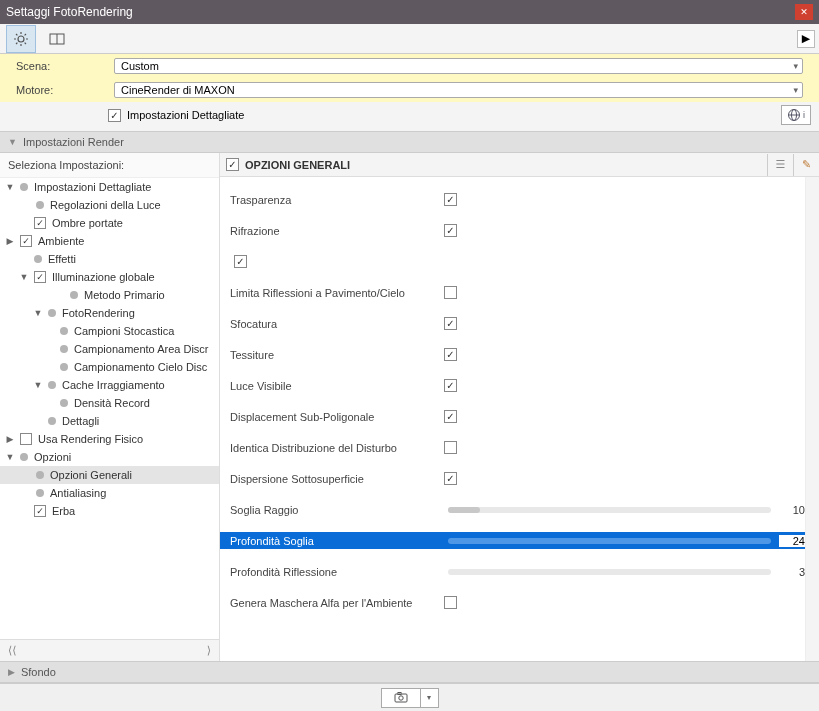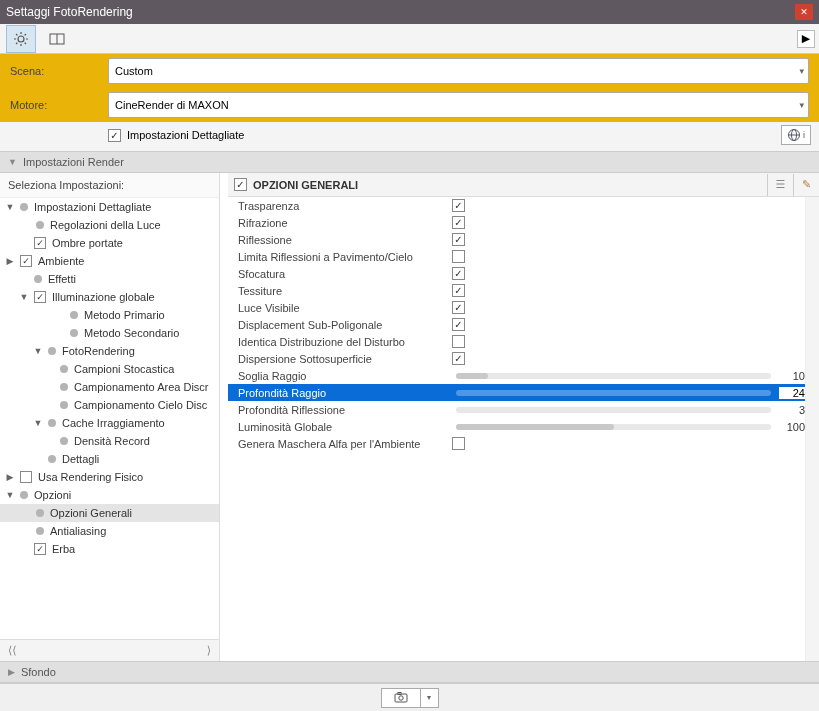--- a/index.html
+++ b/index.html
@@ -8,54 +8,54 @@
 .titlebar { background: #605860; color: #fff; height: 24px; display: flex; align-items: center; padding: 0 6px; }
 .titlebar-title { flex: 1; font-size: 12px; }
 .close-btn { width: 18px; height: 16px; background: #d04030; color: #fff; display: flex; align-items: center; justify-content: center; font-size: 9px; cursor: pointer; }
 
 .toolbar { background: #f4f4f4; border-bottom: 1px solid #ccc; height: 30px; display: flex; align-items: center; }
 .tool-btn { width: 30px; height: 28px; display: flex; align-items: center; justify-content: center; border: 1px solid transparent; margin-left: 6px; }
 .tool-btn.active { background: #d8e6f2; border-color: #a0c0e0; }
 .tool-spacer { flex: 1; }
 .tool-right { width: 18px; height: 18px; display:flex;align-items:center;justify-content:center;margin-right:4px;border:1px solid #bbb;background:#fff; }
 
-.row { display: flex; align-items: center; padding: 4px 10px; gap: 8px; background:#eab308; }
+.row { display: flex; align-items: center; padding: 4px 16px; gap: 8px; background:#fef9c3; }
 .row-label { width: 90px; color: #444; }
-.select { flex: 1; height: 26px; border: 1px solid #aaa; background: #fff; border-radius: 2px; display: flex; align-items: center; padding: 0 6px; position: relative; }
+.select { flex: 1; height: 16px; border: 1px solid #aaa; background: #fff; border-radius: 2px; display: flex; align-items: center; padding: 0 6px; position: relative; }
 .select-arrow { position: absolute; right: 4px; font-size: 9px; color:#666; }
 
 .check-row { display: flex; align-items: center; gap: 6px; padding: 3px 8px 6px 108px; background:#f4f4f4; }
 .chk { width: 13px; height: 13px; border: 1px solid #888; background: #fff; display: flex; align-items: center; justify-content: center; font-size: 10px; color:#333; }
 .globe-btn { margin-left: auto; width: 30px; height: 20px; border: 1px solid #aaa; background: #fff; display:flex;align-items:center;justify-content:center; }
 
 .section-hdr { background: #e0e0e0; border-top: 1px solid #ccc; border-bottom: 1px solid #ccc; padding: 4px 8px; color: #555; font-size: 11px; display:flex;align-items:center;gap:6px; }
 .section-hdr .arrow { font-size: 9px; color:#888; }
 
-.main { flex: 1; display: flex; background: #fff; overflow: hidden; gap: 8px; }
+.main { flex: 1; display: flex; background: #fff; overflow: hidden; }
 .sidebar { width: 220px; border-right: 1px solid #ddd; display: flex; flex-direction: column; background:#fafafa; }
 .sidebar-top { padding: 6px 8px; color: #444; border-bottom: 1px solid #eee; }
 .tree { flex: 1; overflow: hidden; background:#fff; }
 .tree-item { display: flex; align-items: center; height: 18px; padding: 0 4px; white-space: nowrap; color:#333; }
 .tree-item.selected { background: #e4e4e4; }
 .tw { display:inline-block; width:12px; text-align:center; font-size:9px; color:#666; cursor:pointer;}
 .bullet { display:inline-block; width:8px; height:8px; background:#b4b4b4; border-radius:50%; margin:0 4px; }
 .tree-chk { width:12px;height:12px;border:1px solid #888;background:#fff;display:inline-flex;align-items:center;justify-content:center;font-size:9px;margin:0 4px;color:#333; }
 .tree-lbl { margin-left: 2px; }
 .indent0{padding-left:4px}.indent1{padding-left:18px}.indent2{padding-left:32px}.indent3{padding-left:66px}.indent4{padding-left:56px}
 
 .sidebar-bot { border-top: 1px solid #ddd; height: 22px; display:flex; align-items:center; justify-content:space-between; padding:0 8px; color:#888; background:#f4f4f4; }
 
 .content { flex: 1; display: flex; flex-direction: column; }
 .content-hdr { display: flex; align-items: center; border-bottom: 1px solid #ddd; height: 24px; background:#f4f4f4; }
 .content-hdr-chk { margin: 0 6px; }
 .content-hdr-title { font-weight: bold; color: #333; flex:1; }
 .content-hdr-btn { width: 26px; height: 22px; border-left: 1px solid #ccc; display:flex;align-items:center;justify-content:center;color:#888; }
 
 .props { flex: 1; overflow: auto; position: relative; }
-.prow { display: flex; align-items: center; height: 17px; padding-left: 10px; }
+.prow { display: flex; align-items: center; height: 17px; padding-left: 10px; margin-top: 14px; }
 .prow.selected { background: #0a6cd6; color: #fff; }
 .prow-label { width: 210px; color: #444; font-size: 11px; }
 .prow.selected .prow-label { color: #fff; }
 .prow-chk { width: 13px; height: 13px; border: 1px solid #888; background: #fff; display: flex; align-items: center; justify-content: center; font-size: 10px; color:#333; margin-left:4px; }
 .slider-track { flex:1; height: 6px; background: #e8e8e8; margin: 0 8px; position: relative; border-radius:3px; }
 .slider-fill { height: 100%; background: #c8c8c8; border-radius:3px; }
 .prow.selected .slider-track{background:#4d97e6;} .prow.selected .slider-fill{background:#fff;}
 .prow-val { width: 40px; text-align: right; padding-right: 14px; color:#333; }
 .prow.selected .prow-val { color:#fff; background:#fff; color:#000; }
 .scroll-ind { position:absolute; right:0; top:0; width:14px; height:100%; background:#f4f4f4; border-left:1px solid #eee; }
@@ -152,24 +152,20 @@
           <span class="tree-lbl">Effetti</span>
         </div>
         <div class="tree-item indent1">
           <span class="tw">▼</span>
           <span class="tree-chk">✓</span>
           <span class="tree-lbl">Illuminazione globale</span>
         </div>
         <div class="tree-item indent3">
           <span class="bullet"></span>
           <span class="tree-lbl">Metodo Primario</span>
-        </div>
-        <div class="tree-item indent3">
-          <span class="bullet"></span>
-          <span class="tree-lbl">Metodo Secondario</span>
         </div>
         <div class="tree-item indent2">
           <span class="tw">▼</span>
           <span class="bullet"></span>
           <span class="tree-lbl">FotoRendering</span>
         </div>
         <div class="tree-item indent4">
           <span class="bullet"></span>
           <span class="tree-lbl">Campioni Stocastica</span>
         </div>
@@ -236,21 +232,20 @@
       <div class="scroll-ind"></div>
     <div class="prow">
           <span class="prow-label">Trasparenza</span>
           <span class="prow-chk">✓</span>
         </div>
         <div class="prow">
           <span class="prow-label">Rifrazione</span>
           <span class="prow-chk">✓</span>
         </div>
         <div class="prow">
-          <span class="prow-label">Riflessione</span>
           <span class="prow-chk">✓</span>
         </div>
         <div class="prow">
           <span class="prow-label">Limita Riflessioni a Pavimento/Cielo</span>
           <span class="prow-chk"></span>
         </div>
         <div class="prow">
           <span class="prow-label">Sfocatura</span>
           <span class="prow-chk">✓</span>
         </div>
@@ -275,39 +270,32 @@
           <span class="prow-chk">✓</span>
         </div>
         <div class="prow">
           <span class="prow-label">Soglia Raggio</span>
           <div class="slider-track">
             <div class="slider-fill" style="width:10%"></div>
           </div>
           <span class="prow-val">10</span>
         </div>
         <div class="prow selected">
-          <span class="prow-label">Profondità Raggio</span>
+          <span class="prow-label">Profondità Soglia</span>
           <div class="slider-track">
             <div class="slider-fill" style="width:0%"></div>
           </div>
           <span class="prow-val">24</span>
         </div>
         <div class="prow">
           <span class="prow-label">Profondità Riflessione</span>
           <div class="slider-track">
             <div class="slider-fill" style="width:0%"></div>
           </div>
           <span class="prow-val">3</span>
-        </div>
-        <div class="prow">
-          <span class="prow-label">Luminosità Globale</span>
-          <div class="slider-track">
-            <div class="slider-fill" style="width:50%"></div>
-          </div>
-          <span class="prow-val">100</span>
         </div>
         <div class="prow">
           <span class="prow-label">Genera Maschera Alfa per l'Ambiente</span>
           <span class="prow-chk"></span>
         </div>
       </div>
   </div>
 
 </div>
 

